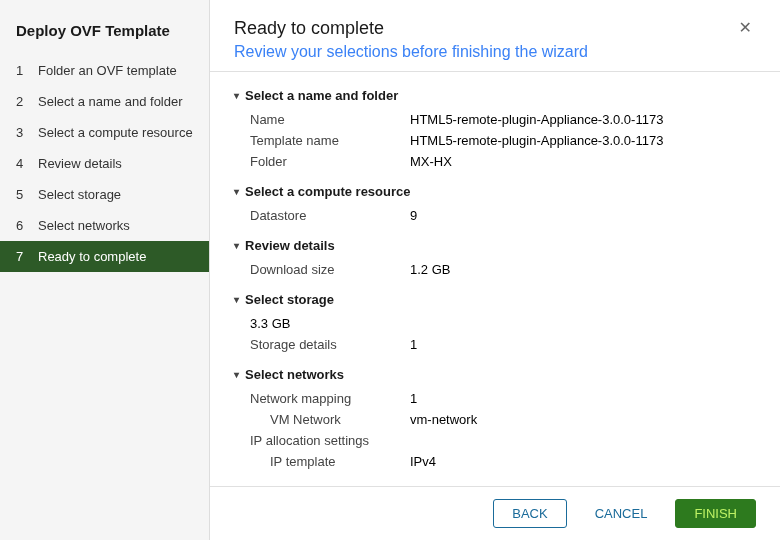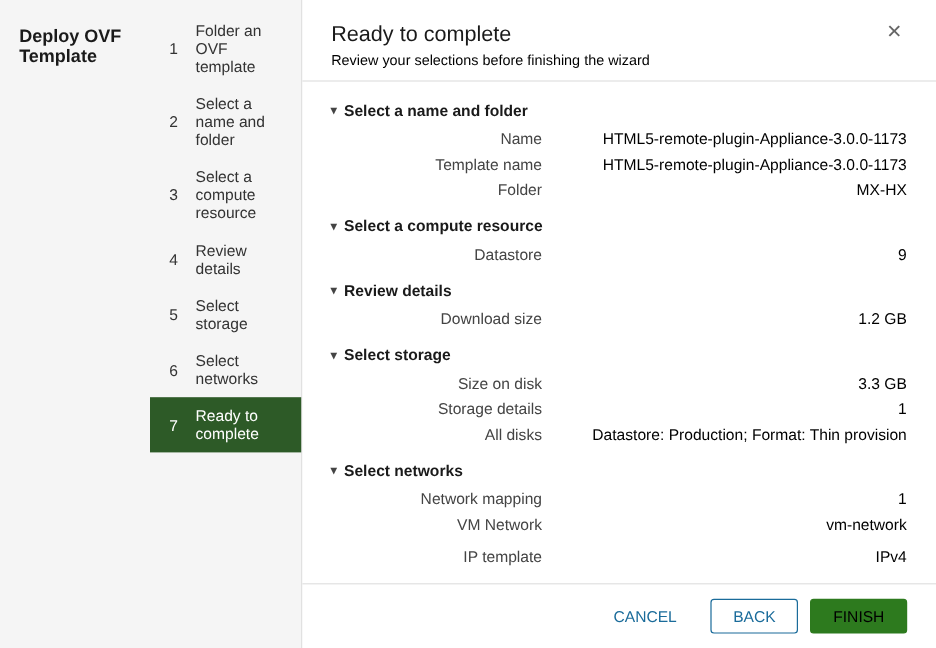--- a/index.html
+++ b/index.html
@@ -16,25 +16,25 @@
     }
     .dialog {
       display: flex;
       width: 780px;
       height: 540px;
       background: #fff;
       box-shadow: 0 4px 20px rgba(0,0,0,0.3);
     }
     
     .sidebar {
-      width: 252px;
+      width: 210px;
       background: #f5f5f5;
       border-right: 1px solid #ddd;
       display: flex;
-      flex-direction: row;
+      flex-direction: column;
       padding-top: 10px;
     }
     .sidebar-title {
       font-size: 15px;
       font-weight: 600;
       color: #1a1a1a;
       padding: 12px 16px 16px 16px;
     }
     .sidebar-item {
       display: flex;
@@ -68,22 +68,22 @@
       border-bottom: 1px solid #e0e0e0;
     }
     .main-header-text {}
     .main-title {
       font-size: 18px;
       font-weight: 400;
       color: #1a1a1a;
       margin-bottom: 4px;
     }
     .main-subtitle {
-      font-size: 12px;
-      color: #000000;
+      font-size: 16px;
+      color: #3b82f6;
     }
     .close-btn {
       cursor: pointer;
       color: #666;
       font-size: 16px;
       line-height: 1;
       padding: 2px 4px;
       border: none;
       background: none;
     }
@@ -106,21 +106,20 @@
       margin-bottom: 6px;
       cursor: pointer;
     }
     .section-header .chevron {
       margin-right: 6px;
       font-size: 10px;
       color: #444;
     }
     .section-body {
       padding-left: 16px;
-      text-align: right;
     }
     .row {
       display: flex;
       padding: 3px 0;
       font-size: 13px;
     }
     .row-label {
       width: 160px;
       color: #444;
       flex-shrink: 0;
@@ -154,21 +153,21 @@
       color: #1a6b9a;
     }
     .btn-back {
       background: #fff;
       border: 1px solid #1a6b9a;
       color: #1a6b9a;
     }
     .btn-finish {
       background: #2d7a1e;
       border: 1px solid #2d7a1e;
-      color: #000000;
+      color: #bef264;
     }
   </style>
 </head>
 <body>
 
 <div class="dialog">
 
   <div class="sidebar">
     <div class="sidebar-title">Deploy OVF Template</div>
     <div id="sidebar-items-container">
@@ -261,58 +260,54 @@
           </div>
       </div>
 
       <div class="section">
         <div class="section-header">
           <span class="chevron">▾</span>
           <span>Select storage</span>
         </div>
         <div class="section-body" id="storage-body">
             <div class="row">
-              <span class="row-label">Size on disk</span>
               <span class="row-value">3.3 GB</span>
             </div>
             <div class="row">
               <span class="row-label">Storage details</span>
               <span class="row-value">1</span>
             </div>
-            <div class="row">
-              <span class="row-label indented">All disks</span>
-              <span class="row-value">Datastore: Production; Format: Thin provision</span>
-            </div>
           </div>
       </div>
 
       <div class="section">
         <div class="section-header">
           <span class="chevron">▾</span>
           <span>Select networks</span>
         </div>
         <div class="section-body" id="networks-body">
             <div class="row">
               <span class="row-label">Network mapping</span>
               <span class="row-value">1</span>
             </div>
             <div class="row">
               <span class="row-label indented">VM Network</span>
               <span class="row-value">vm-network</span>
             </div>
             <div class="row">
+              <span class="row-label">IP allocation settings</span>
               <span class="row-value"></span>
             </div>
             <div class="row">
               <span class="row-label indented">IP template</span>
               <span class="row-value">IPv4</span>
             </div>
           </div>
       </div>
     </div>
 
     <div class="footer">
+      <button class="btn btn-back">BACK</button>
       <button class="btn btn-cancel">CANCEL</button>
-      <button class="btn btn-back">BACK</button>
       <button class="btn btn-finish">FINISH</button>
     </div>
   </div>
 </div>
 
 </body></html>

